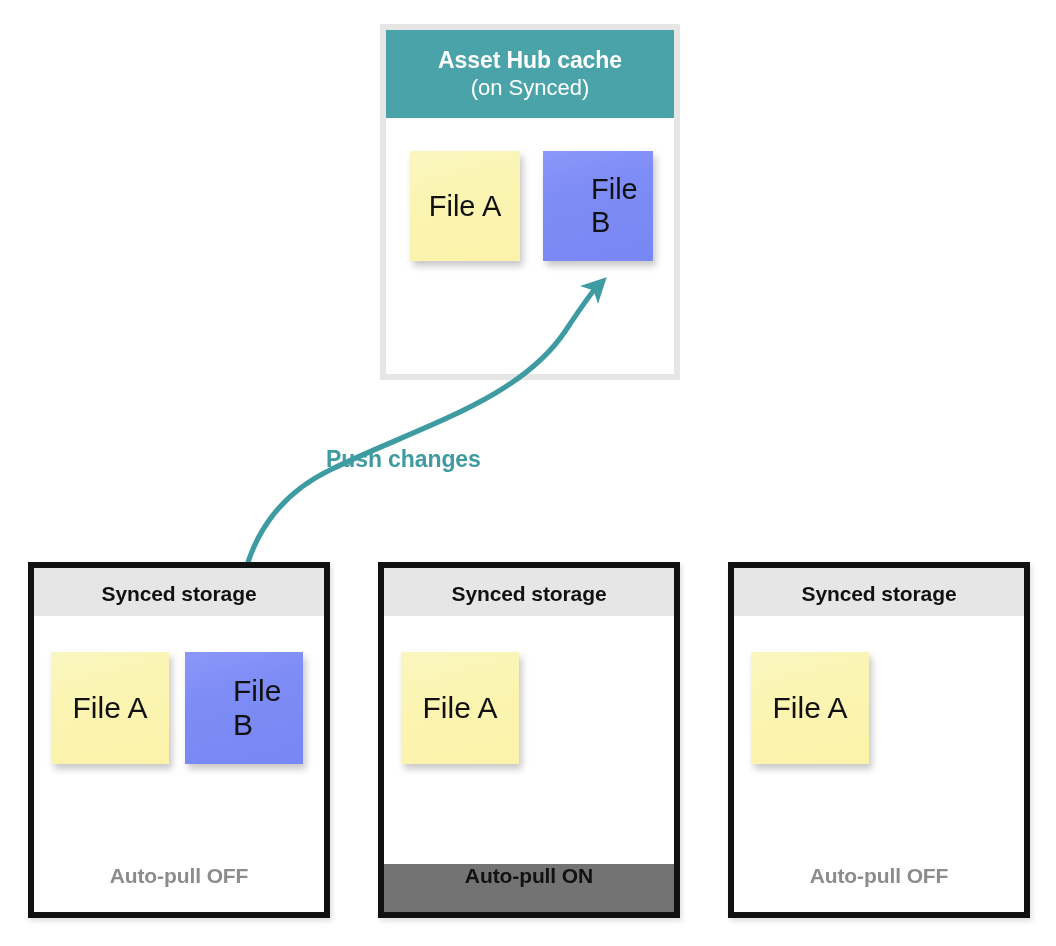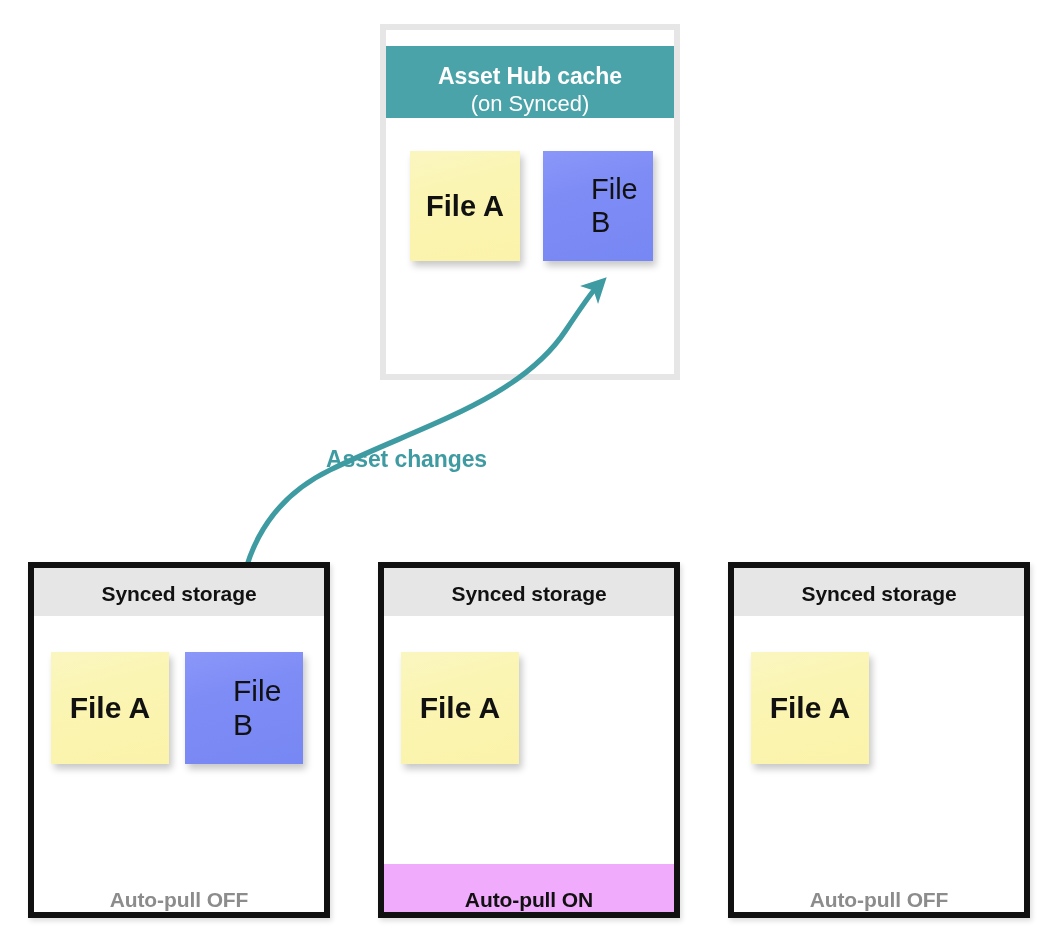--- a/index.html
+++ b/index.html
@@ -40,21 +40,20 @@
     top: 0;
     width: 100%;
     height: 88px;
     background: #4aa3a8;
     color: #ffffff;
     display: flex;
     flex-direction: column;
     align-items: center;
     justify-content: center;
     box-sizing: border-box;
-    margin-top: 16px;
   }
   .hub-title {
     font-size: 23px;
     font-weight: bold;
     line-height: 1.18;
     letter-spacing: -0.1px;
   }
   .hub-subtitle {
     font-size: 22px;
     font-weight: normal;
@@ -75,21 +74,20 @@
     display: flex;
     align-items: center;
     justify-content: center;
     box-sizing: border-box;
     color: #111111;
     font-weight: normal;
     box-shadow: 3px 5px 7px rgba(0,0,0,0.22);
   }
   .note-yellow {
     background: linear-gradient(165deg, #faf6c0 0%, #fbf5b4 32%, #fbf3aa 100%);
-    font-weight: bold;
   }
   .note-blue {
     background: linear-gradient(165deg, #8b97f8 0%, #7e8cf6 35%, #7787f3 100%);
     padding-left: 48px;
   }
 
   
   .hub-note {
     width: 110px;
     height: 110px;
@@ -151,30 +149,30 @@
   .store-note-a { left: 17px; }
   .store-note-b { left: 151px; }
 
   .store-footer {
     position: absolute;
     left: 0;
     bottom: 0;
     width: 100%;
     height: 48px;
     display: flex;
-    align-items: flex-end;
+    align-items: flex-start;
     justify-content: center;
     box-sizing: border-box;
   }
   .footer-off {
     background: #ffffff;
     color: #8c8c8c;
   }
   .footer-on {
-    background: #f0abfc;
+    background: #737373;
     color: #111111;
   }
   .store-footer-label {
     font-size: 21px;
     font-weight: bold;
     letter-spacing: -0.1px;
   }
 
   
   #arrow-layer {
@@ -218,21 +216,21 @@
       <marker id="arrowhead" markerWidth="5.2" markerHeight="5.2" refX="2.0" refY="2.6" orient="auto" markerUnits="strokeWidth">
         <path d="M 0.1 0.15 L 4.9 2.6 L 0.1 5.05 L 1.35 2.6 Z" fill="#3f9ba2"></path>
       </marker>
     </defs>
     <path d="M 240 646
              C 232 560, 268 500, 330 470
              C 420 426, 520 400, 566 330
              C 584 303, 592 292, 596 288" fill="none" stroke="#3f9ba2" stroke-width="5.2" stroke-linecap="round" marker-end="url(#arrowhead)"></path>
   </svg>
 
-  <div class="push-label">Asset changes</div>
+  <div class="push-label">Push changes</div>
 
   <div class="store-box store-box-1">
     <div class="store-header">
       <span class="store-header-label">Synced storage</span>
     </div>
     <div class="store-body">
       <div class="note note-yellow store-note store-note-a">File A</div>
       <div class="note note-blue store-note store-note-b">File B</div>
     </div>
     <div class="store-footer footer-off">

